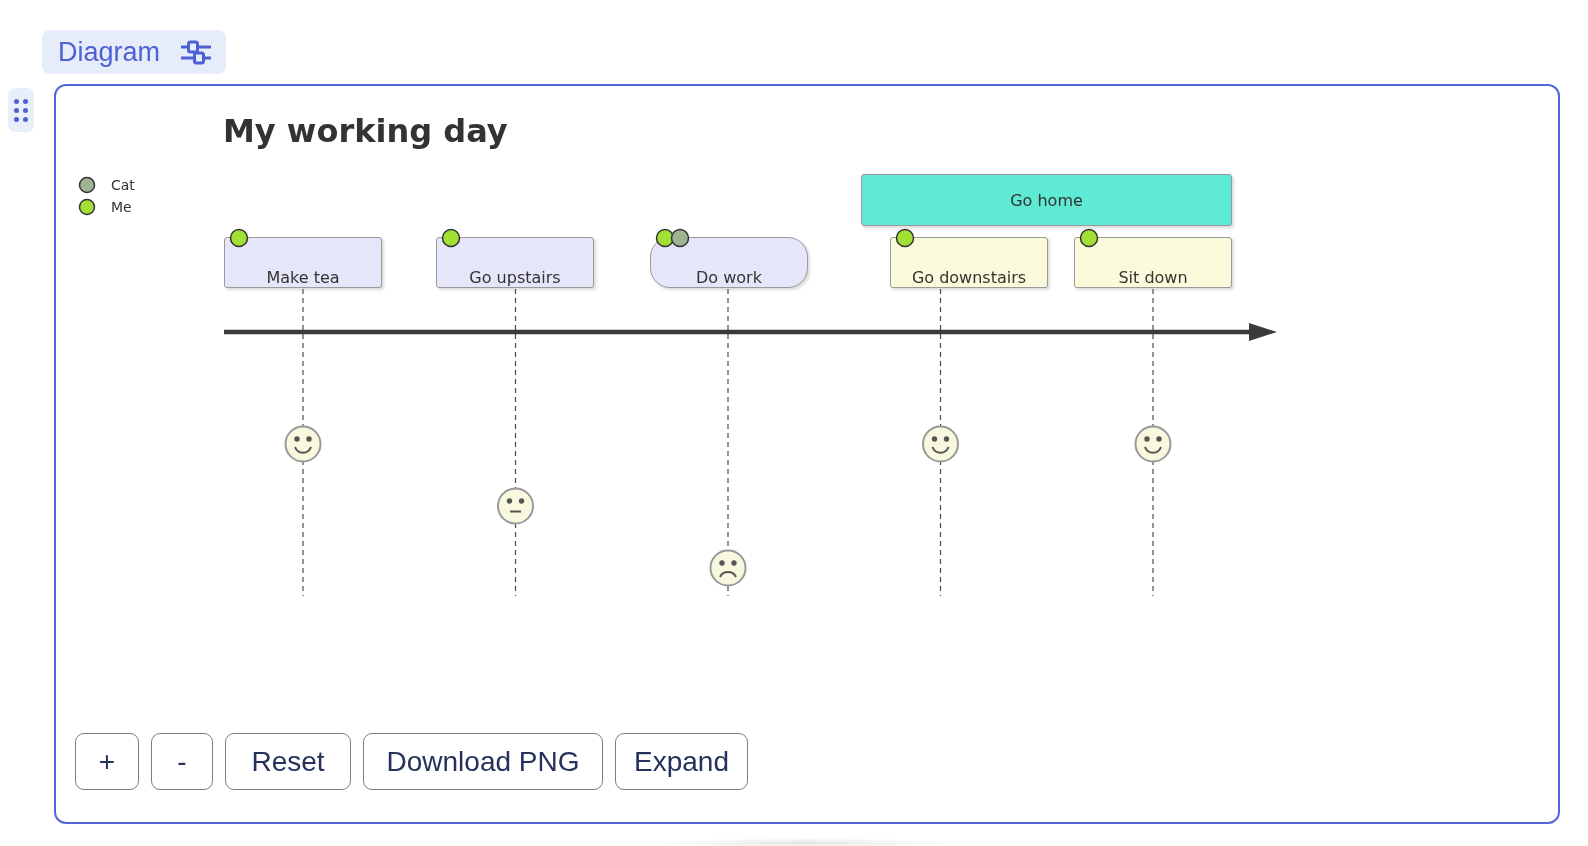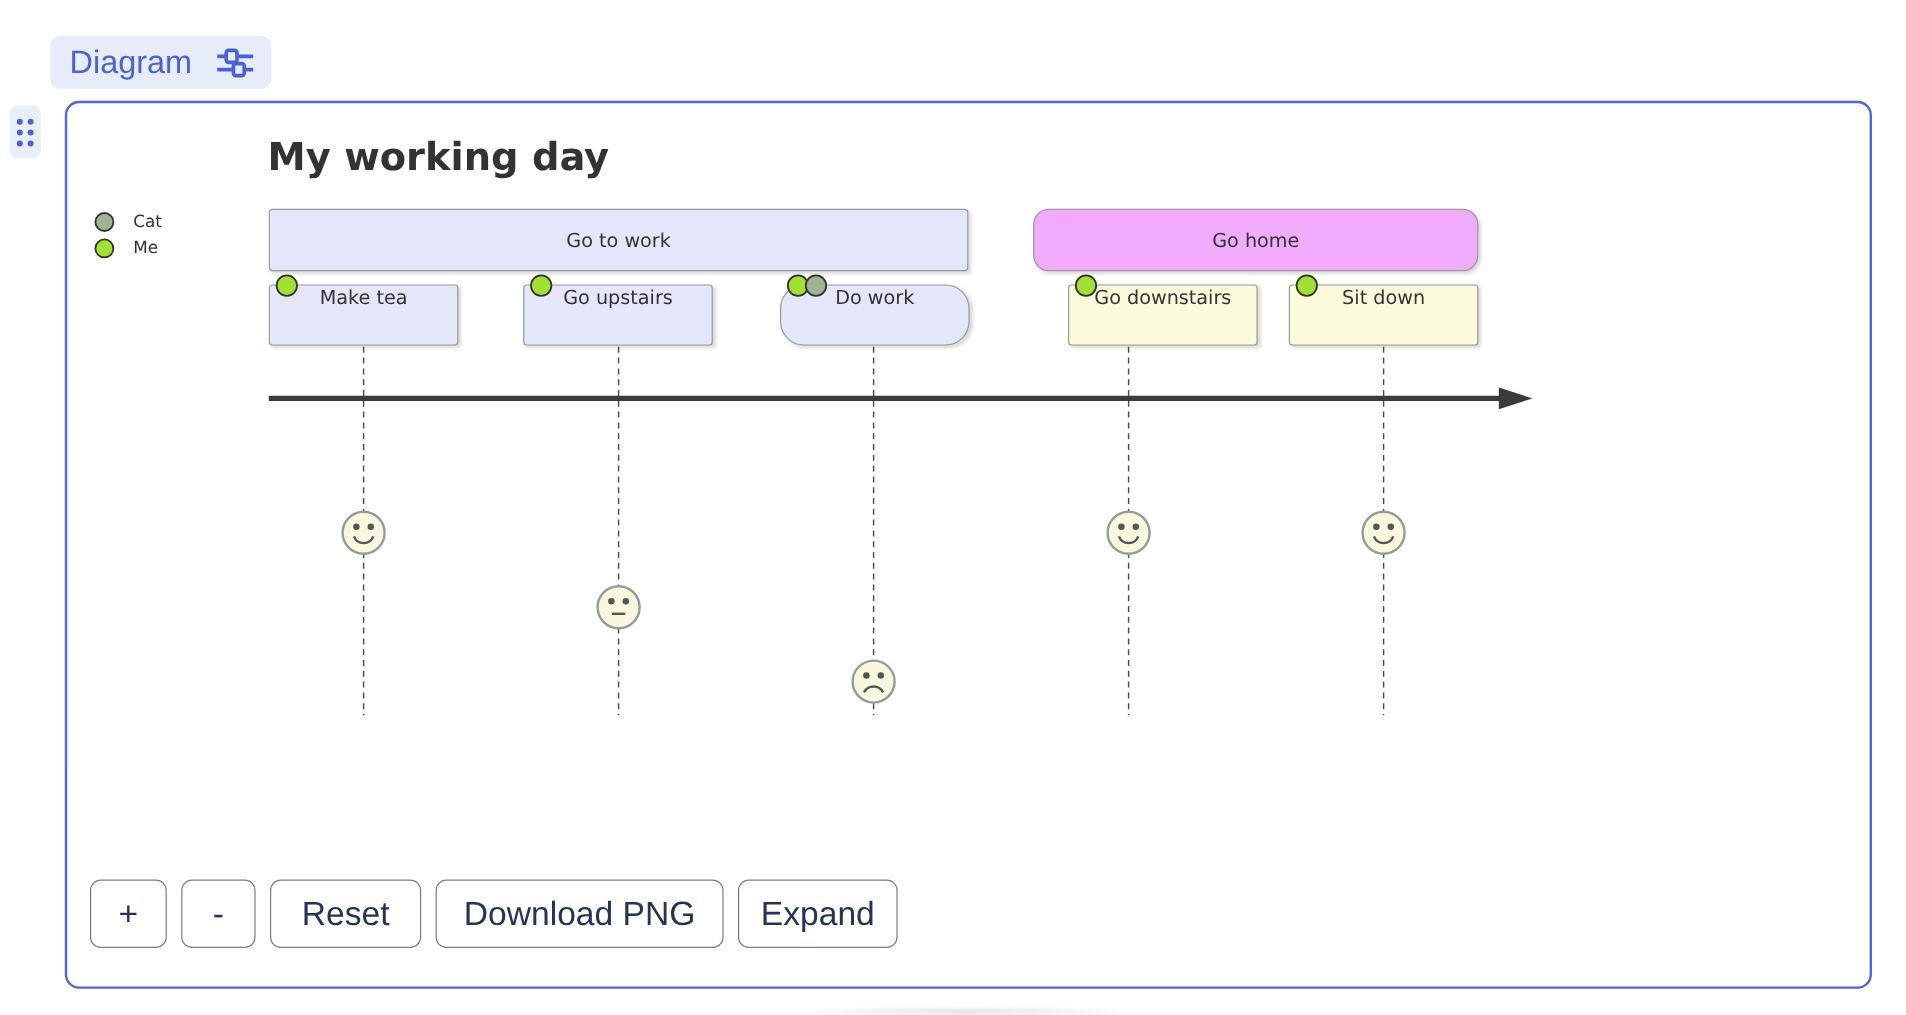--- a/index.html
+++ b/index.html
@@ -49,29 +49,29 @@
 
   
   .section-bar {
     position:absolute; top:88px; height:52px;
     border:1px solid #9a9a9a; border-radius:3px;
     box-shadow:2px 2px 3px rgba(0,0,0,0.15);
     display:flex; align-items:center; justify-content:center;
     font-size:16px; color:#333;
   }
   .sec-lavender { background:#e6e6fa; }
-  .sec-yellow   { background:#f0abfc;border-radius:13px; }
+  .sec-yellow   { background:#5eead4; }
   .section-go-to-work { left:168px; width:583px; }
   .section-go-home    { left:805px; width:371px; }
 
   .task {
     position:absolute; top:151px; height:51px; width:158px;
     border:1px solid #9a9a9a; border-radius:3px;
     box-shadow:2px 2px 3px rgba(0,0,0,0.15);
-    display:flex; align-items:flex-start; justify-content:center;
+    display:flex; align-items:flex-end; justify-content:center;
     font-size:16px; color:#333;
   }
   .task-1 { left:168px;  background:#e6e6fa; }
   .task-2 { left:380px;  background:#e6e6fa; }
   .task-3 { left:594px;  background:#e6e6fa;border-radius:20px; }
   .task-4 { left:834px;  background:#fbfbdc; }
   .task-5 { left:1018px; background:#fbfbdc; }
 
   .dot { position:absolute; top:-10px; left:4px; }
   .dot.second { left:19px; }
@@ -137,23 +137,20 @@
       <span class="legend-label">Cat</span>
     </div>
     <div class="legend-row">
       <svg width="18" height="18" viewBox="0 0 18 18">
         <circle cx="9" cy="9" r="7.5" stroke="#333" stroke-width="1.5" fill="#a2e035"></circle>
       </svg>
       <span class="legend-label">Me</span>
     </div>
   </div>
 
-  <div class="section-bar sec-lavender section-go-to-work">
-    <span>Go to work</span>
-  </div>
   <div class="section-bar sec-yellow section-go-home">
     <span>Go home</span>
   </div>
 
   <div class="task task-1">
     <svg class="dot" width="20" height="20" viewBox="0 0 20 20">
       <circle cx="10" cy="10" r="8.5" stroke="#333" stroke-width="1.5" fill="#a2e035"></circle>
     </svg>
     <span>Make tea</span>
   </div>

